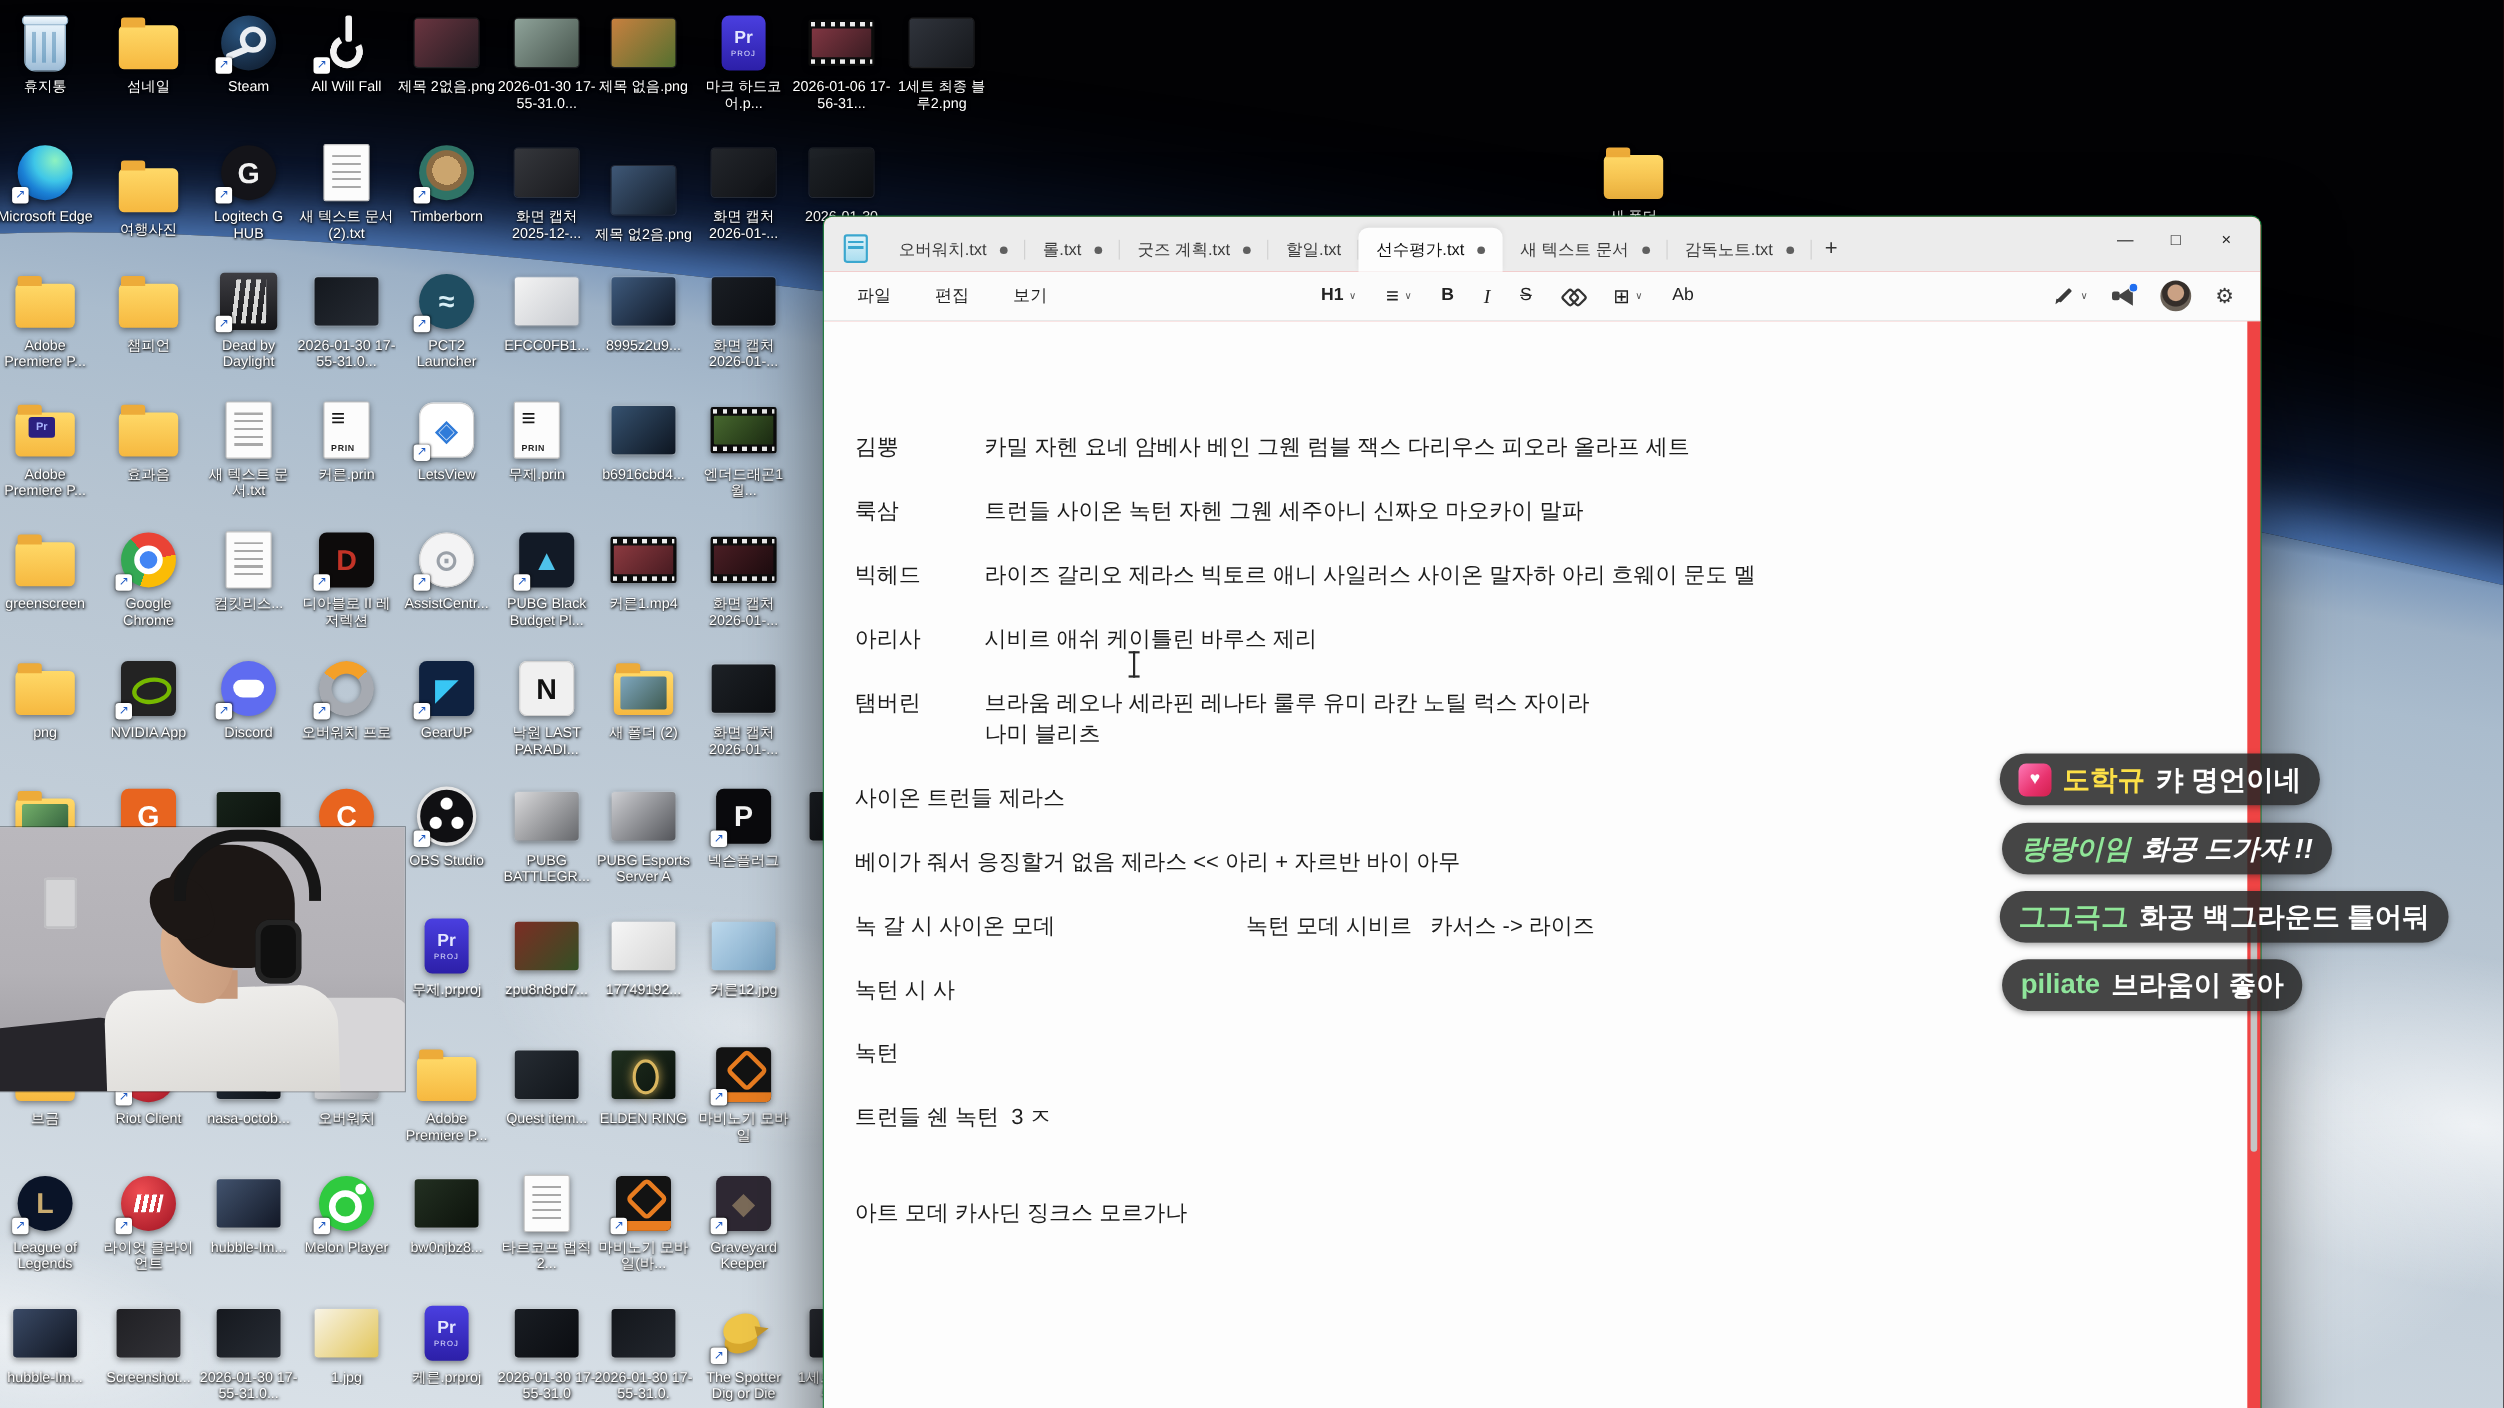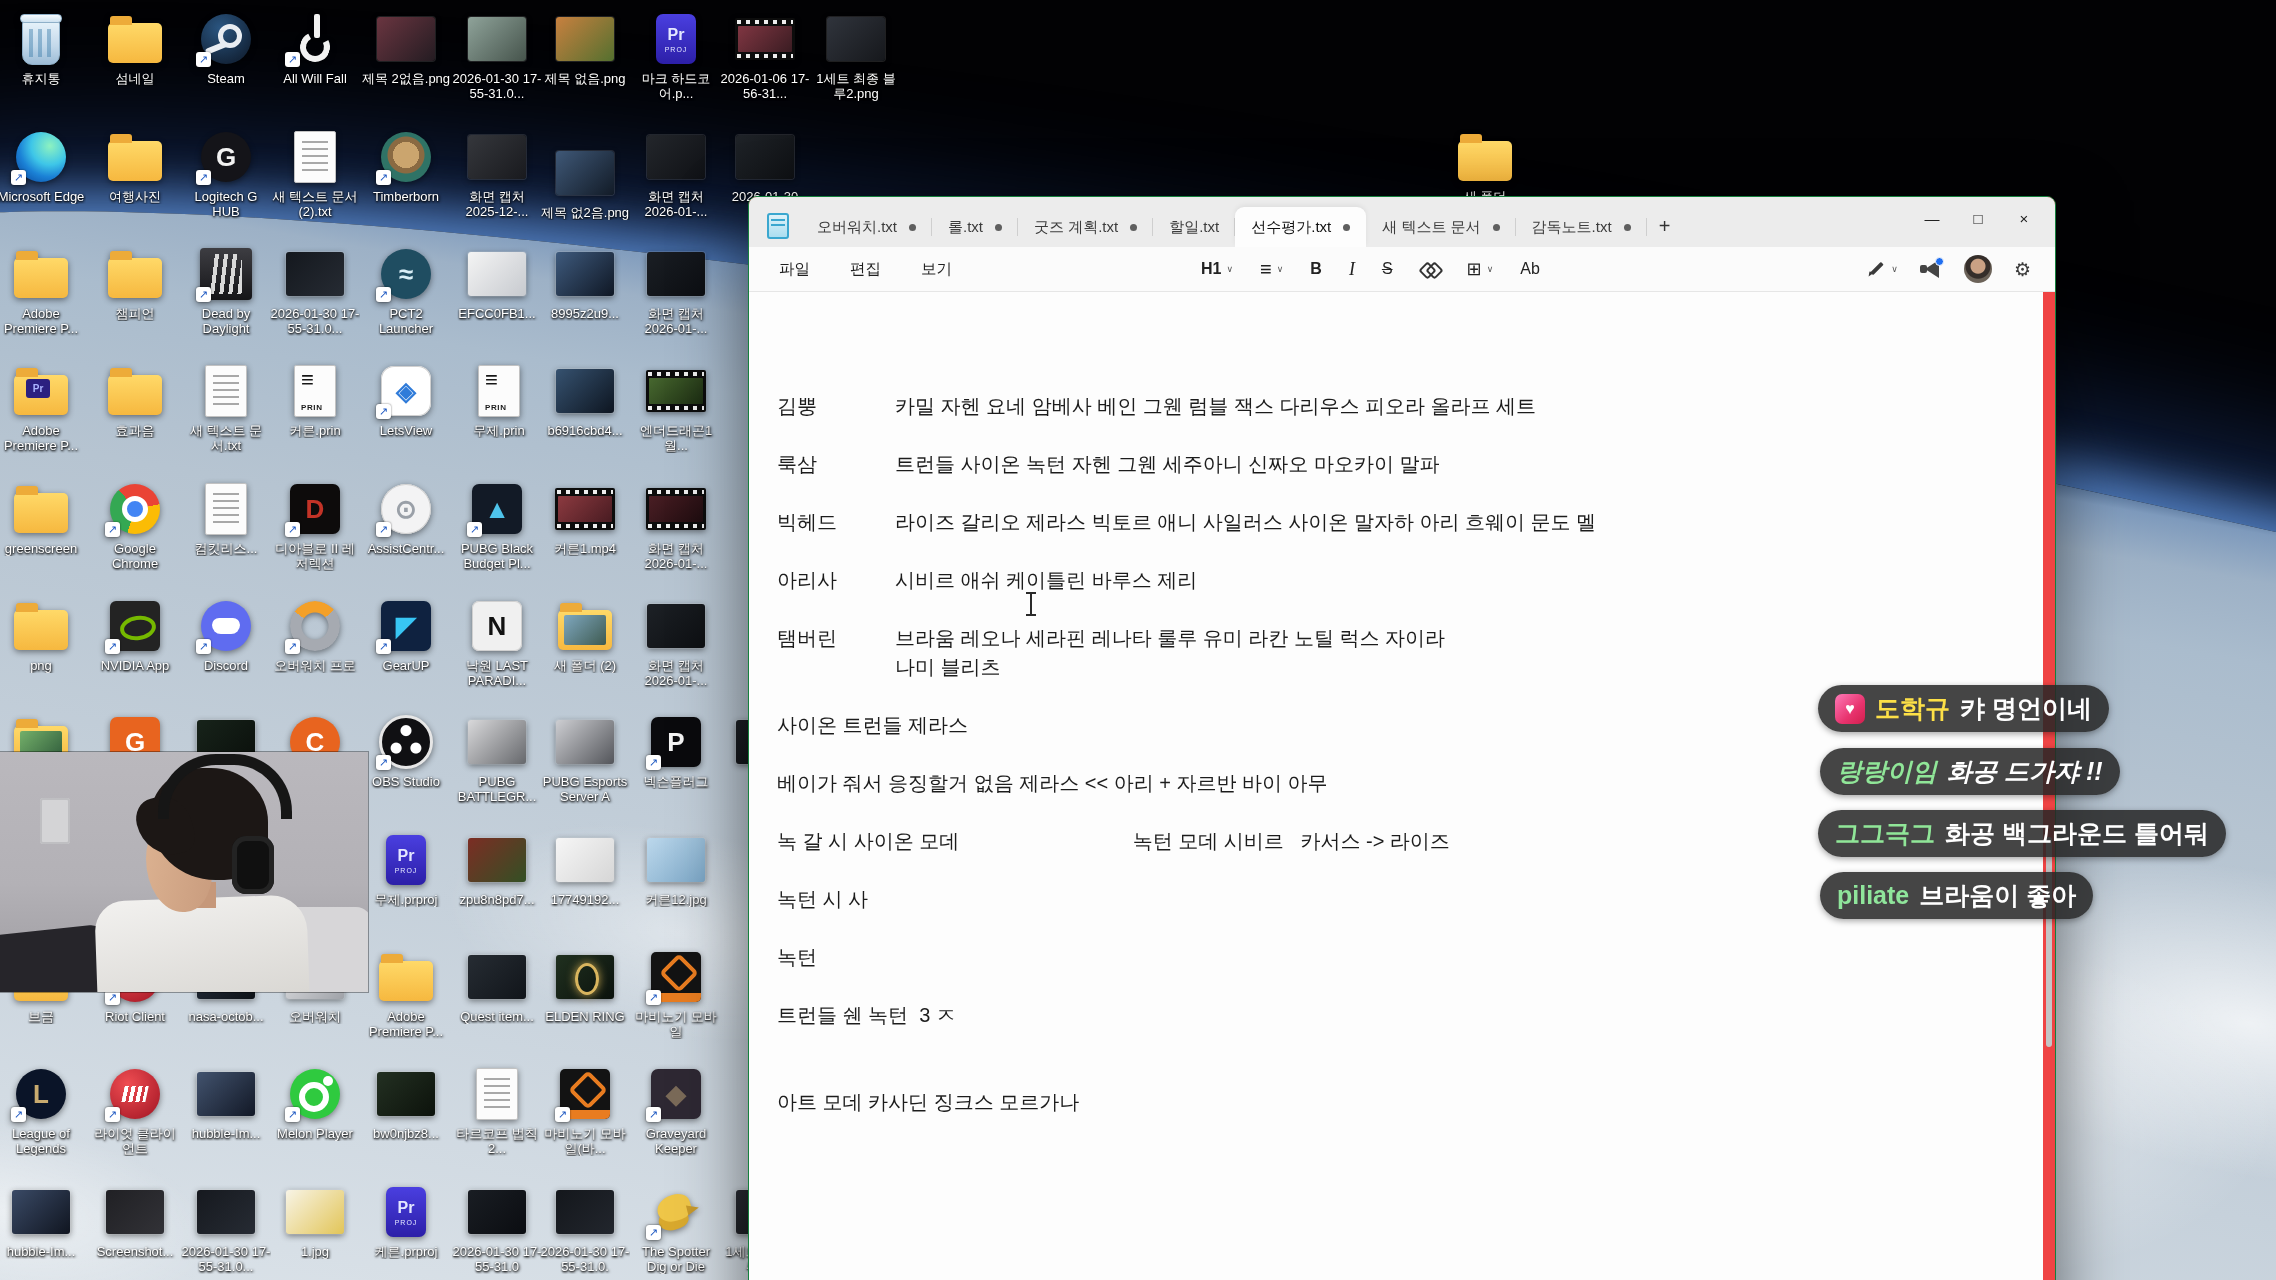--- a/index.html
+++ b/index.html
@@ -292,21 +292,21 @@
         </div>
         <div class="dlabel">1세트 최종 블루2.png</div>
       </div>
       <div class="dicon" style="left: -5px; top: 128px;">
         <div class="art">
           <div class="k-edge"></div>
           <div class="sc">↗</div>
         </div>
         <div class="dlabel">Microsoft Edge</div>
       </div>
-      <div class="dicon" style="left: 89px; top: 128px;">
+      <div class="dicon" style="left: 89px; top: 140px;">
         <div class="art">
           <div class="k-folder"></div>
         </div>
         <div class="dlabel">여행사진</div>
       </div>
       <div class="dicon" style="left: 180px; top: 128px;">
         <div class="art">
           <div class="appbox" style="width: 50px; height: 50px; background: rgb(20, 20, 25); border-radius: 50%;">
             <span style="color: rgb(242, 242, 242); font-size: 26px;">G</span>
           </div>
@@ -431,21 +431,21 @@
       </div>
       <div class="dicon" style="left: 360px; top: 362px;">
         <div class="art">
           <div class="appbox" style="width: 50px; height: 50px; background: rgb(255, 255, 255); border-radius: 13px; box-shadow: rgb(208, 208, 208) 0px 0px 0px 1px inset;">
             <span style="color: rgb(47, 123, 217); font-size: 26px;">◈</span>
           </div>
           <div class="sc">↗</div>
         </div>
         <div class="dlabel">LetsView</div>
       </div>
-      <div class="dicon" style="left: 453px; top: 362px;">
+      <div class="dicon" style="left: 442px; top: 362px;">
         <div class="art">
           <div class="doc dp" data-g="≡" data-g2="PRIN"></div>
         </div>
         <div class="dlabel">무제.prin</div>
       </div>
       <div class="dicon" style="left: 539px; top: 362px;">
         <div class="art">
           <div class="thumb" style="background: linear-gradient(135deg, rgb(54, 82, 112), rgb(13, 21, 32));"></div>
         </div>
         <div class="dlabel">b6916cbd4...</div>

